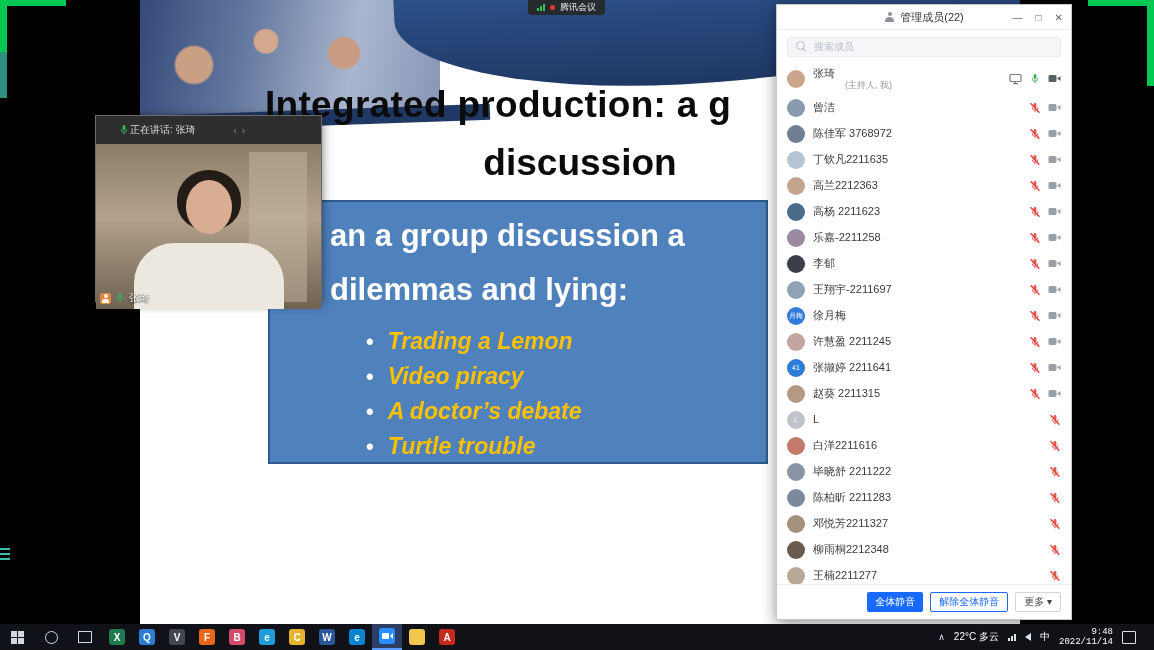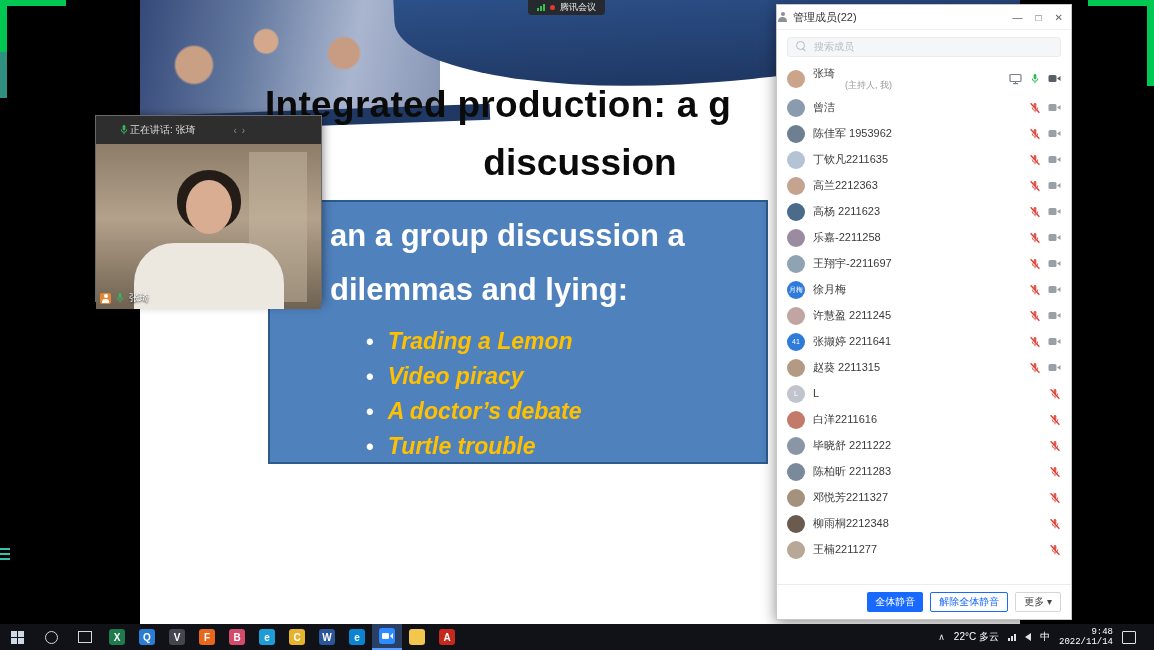--- a/index.html
+++ b/index.html
@@ -48,21 +48,21 @@
   .vbadge{position:absolute;left:4px;bottom:4px;display:flex;align-items:center;gap:3px;
       font-size:10px;color:#fff;text-shadow:0 1px 2px #000;}
   .pic{width:11px;height:11px;background:#e2883a;border-radius:2px;position:relative;}
   .pic::before{content:'';position:absolute;left:3.5px;top:1.5px;width:4px;height:4px;border-radius:50%;background:#fff;}
   .pic::after{content:'';position:absolute;left:2px;top:6.5px;width:7px;height:3.5px;border-radius:3px 3px 0 0;background:#fff;}
 
   
   .panel{position:absolute;left:776px;top:4px;width:296px;height:616px;background:#fff;z-index:6;
       border:1px solid #c9c9c9;box-shadow:0 3px 14px rgba(0,0,0,.45);box-sizing:border-box;
       display:flex;flex-direction:column;}
-  .phead{height:24px;position:relative;display:flex;align-items:center;justify-content:flex-start;gap:5px;
+  .phead{height:24px;position:relative;display:flex;align-items:center;justify-content:center;gap:5px;
       border-bottom:1px solid #f0f0f0;flex:none;}
   .ptitle{font-size:11px;color:#333;}
   .person-ico{position:relative;width:11px;height:10px;display:inline-block;}
   .person-ico::before{content:'';position:absolute;left:3.5px;top:0;width:4px;height:4px;border-radius:50%;background:#8a8f98;}
   .person-ico::after{content:'';position:absolute;left:1px;top:4.5px;width:9px;height:5px;border-radius:5px 5px 0 0;background:#8a8f98;}
   .pcontrols{position:absolute;right:8px;top:0;height:24px;display:flex;align-items:center;gap:13px;color:#666;font-size:10px;}
   .pcontrols span{cursor:pointer;}
   .psearch{margin:6px 10px 4px 10px;position:relative;flex:none;}
   .psearch input{width:100%;height:20px;box-sizing:border-box;border:1px solid #ebebee;background:#f5f6f8;
       border-radius:3px;padding:0 6px 0 26px;font-size:10px;color:#333;outline:none;}
@@ -253,21 +253,21 @@
               <svg width="13" height="11" viewBox="0 0 13 11">
                 <rect x="0.5" y="2" width="8" height="7" rx="1.5" fill="#9aa0a8"></rect>
                 <path d="M9 5.5 12.5 3v5L9 5.5z" fill="#9aa0a8"></path>
               </svg>
             </span>
           </span>
         </div>
         <div class="mrow">
           <span class="avatar" style="background: rgb(111, 127, 146);"></span>
           <span class="nameblock">
-            <span class="mname">陈佳军 1953962</span>
+            <span class="mname">陈佳军 3768972</span>
           </span>
           <span class="micons">
             <span class="mic-ic">
               <svg width="12" height="12" viewBox="0 0 12 12">
                 <rect x="4.6" y="1" width="2.8" height="5.4" rx="1.4" fill="#e05a52"></rect>
                 <path d="M3.2 5.4a2.8 2.9 0 0 0 5.6 0" fill="none" stroke="#e05a52" stroke-width="1"></path>
                 <line x1="6" y1="8.5" x2="6" y2="10.3" stroke="#e05a52" stroke-width="1"></line>
                 <line x1="1.6" y1="1.2" x2="10.4" y2="10.8" stroke="#e03c2f" stroke-width="1.3"></line>
               </svg>
             </span>
@@ -342,20 +342,42 @@
                 <rect x="0.5" y="2" width="8" height="7" rx="1.5" fill="#9aa0a8"></rect>
                 <path d="M9 5.5 12.5 3v5L9 5.5z" fill="#9aa0a8"></path>
               </svg>
             </span>
           </span>
         </div>
         <div class="mrow">
           <span class="avatar" style="background: rgb(154, 139, 160);"></span>
           <span class="nameblock">
             <span class="mname">乐嘉-2211258</span>
+          </span>
+          <span class="micons">
+            <span class="mic-ic">
+              <svg width="12" height="12" viewBox="0 0 12 12">
+                <rect x="4.6" y="1" width="2.8" height="5.4" rx="1.4" fill="#e05a52"></rect>
+                <path d="M3.2 5.4a2.8 2.9 0 0 0 5.6 0" fill="none" stroke="#e05a52" stroke-width="1"></path>
+                <line x1="6" y1="8.5" x2="6" y2="10.3" stroke="#e05a52" stroke-width="1"></line>
+                <line x1="1.6" y1="1.2" x2="10.4" y2="10.8" stroke="#e03c2f" stroke-width="1.3"></line>
+              </svg>
+            </span>
+            <span class="mic-ic">
+              <svg width="13" height="11" viewBox="0 0 13 11">
+                <rect x="0.5" y="2" width="8" height="7" rx="1.5" fill="#9aa0a8"></rect>
+                <path d="M9 5.5 12.5 3v5L9 5.5z" fill="#9aa0a8"></path>
+              </svg>
+            </span>
+          </span>
+        </div>
+        <div class="mrow">
+          <span class="avatar" style="background: rgb(58, 63, 74);"></span>
+          <span class="nameblock">
+            <span class="mname">李郁</span>
           </span>
           <span class="micons">
             <span class="mic-ic">
               <svg width="12" height="12" viewBox="0 0 12 12">
                 <rect x="4.6" y="1" width="2.8" height="5.4" rx="1.4" fill="#e05a52"></rect>
                 <path d="M3.2 5.4a2.8 2.9 0 0 0 5.6 0" fill="none" stroke="#e05a52" stroke-width="1"></path>
                 <line x1="6" y1="8.5" x2="6" y2="10.3" stroke="#e05a52" stroke-width="1"></line>
                 <line x1="1.6" y1="1.2" x2="10.4" y2="10.8" stroke="#e03c2f" stroke-width="1.3"></line>
               </svg>
             </span>

